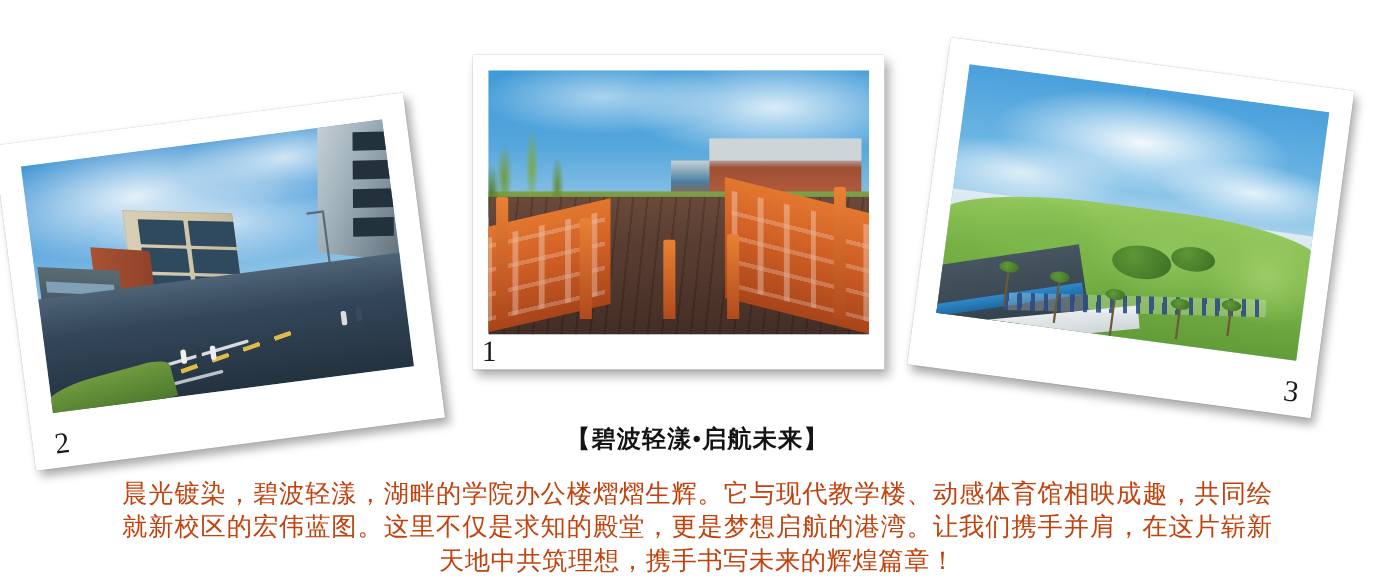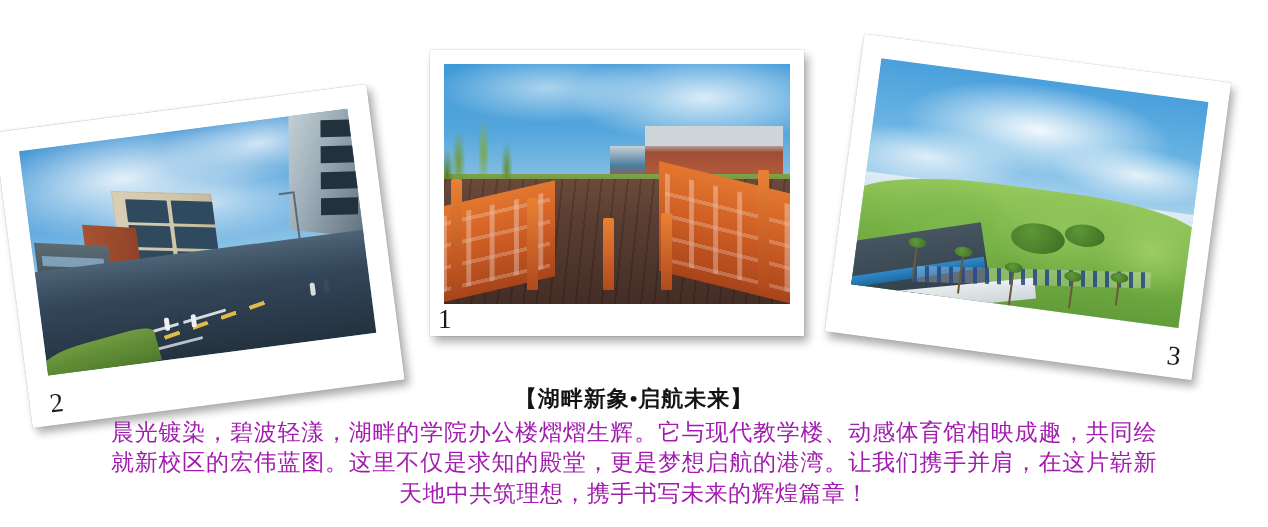--- a/index.html
+++ b/index.html
@@ -308,26 +308,26 @@
   }
   #caption-title {
     font-family: "Liberation Serif", "DejaVu Serif", serif;
     font-size: 22px;
     font-weight: 700;
     color: #141414;
     letter-spacing: 1px;
     line-height: 1.35;
   }
   #caption-body {
-    margin: 4px auto 0;
+    margin: 20px auto 0;
     width: 1046px;
     font-family: "Liberation Serif", "DejaVu Serif", serif;
     font-size: 23px;
     line-height: 1.33;
-    color: #a21caf;
+    color: #c2410c;
     text-align: justify;
     text-align-last: center;
     letter-spacing: 0.5px;
   }
   #caption-body p { margin: 0; }
 </style>
 </head>
 <body>
 
 <div id="stage">
@@ -415,19 +415,19 @@
       <div class="p3-palm" style="left:18%;bottom:6%;height:34px"></div>
       <div class="p3-palm" style="left:32%;bottom:2%;height:40px"></div>
       <div class="p3-palm" style="left:48%;bottom:0%;height:36px"></div>
       <div class="p3-palm" style="left:66%;bottom:2%;height:30px"></div>
       <div class="p3-palm" style="left:80%;bottom:6%;height:26px"></div>
     </div>
     <span class="photo-num">3</span>
   </div>
 
   <div id="caption">
-    <div id="caption-title">【湖畔新象•启航未来】</div>
+    <div id="caption-title">【碧波轻漾•启航未来】</div>
     <div id="caption-body">
       <p>晨光镀染，碧波轻漾，湖畔的学院办公楼熠熠生辉。它与现代教学楼、动感体育馆相映成趣，共同绘就新校区的宏伟蓝图。这里不仅是求知的殿堂，更是梦想启航的港湾。让我们携手并肩，在这片崭新天地中共筑理想，携手书写未来的辉煌篇章！</p>
     </div>
   </div>
 
 </div>
 
 </body></html>

